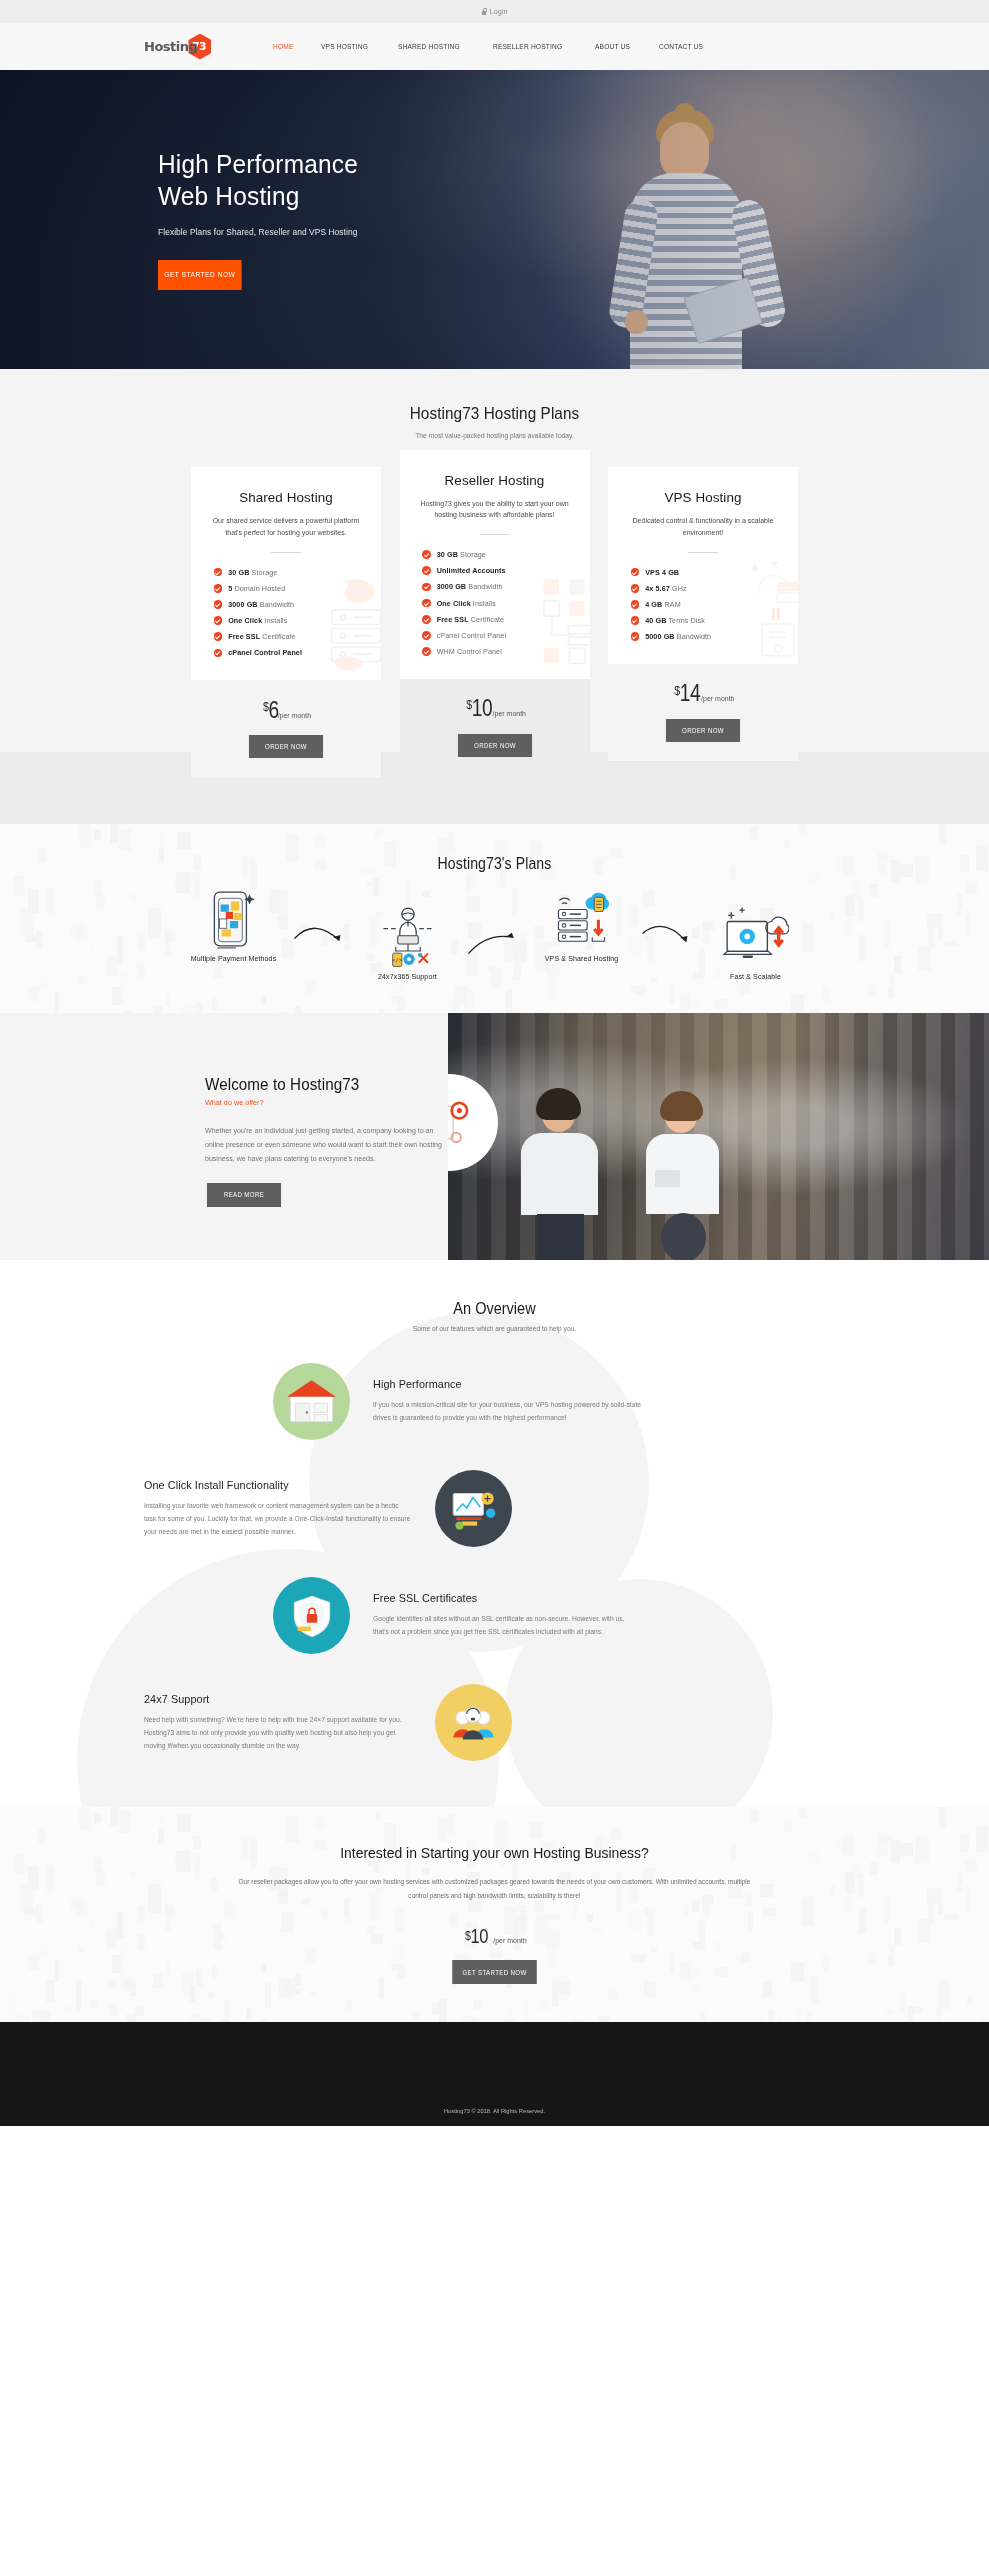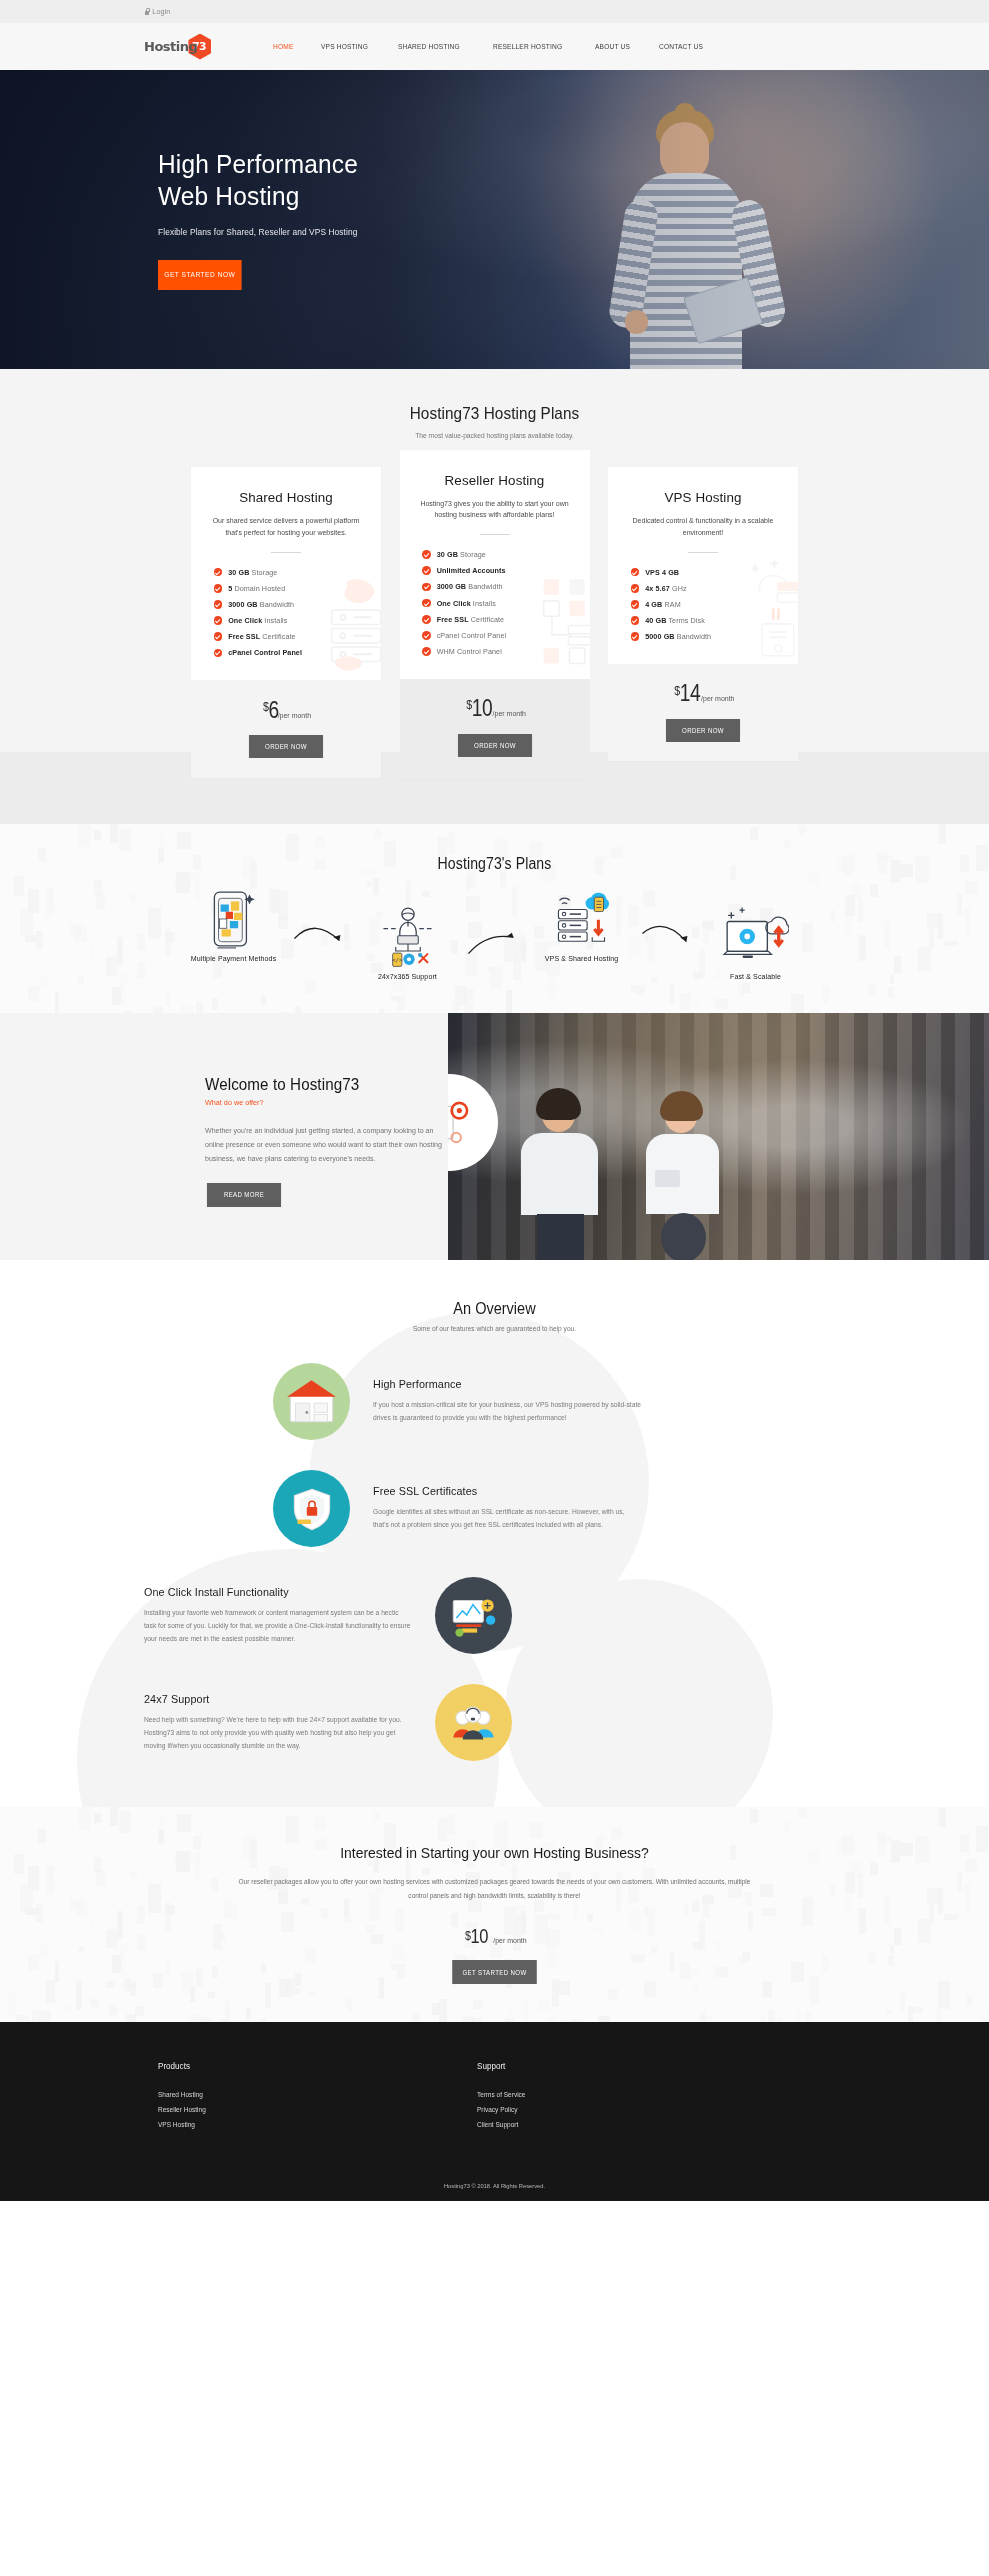--- a/index.html
+++ b/index.html
@@ -11,21 +11,21 @@
     color:#333;
     -webkit-font-smoothing:antialiased;
   }
   .wrap { width:989px; margin:0 auto; position:relative; }
 
   
   .topbar {
     height:23px; background:#eeeeee;
     display:flex; align-items:center; justify-content:center;
   }
-  .topbar-inner { width:701px; display:flex; }
+  .topbar-inner { width:701px; display:flex; justify-content:center; }
   .login-link {
     font-size:7.2px; color:#8a8a8a; display:flex; align-items:center; gap:2.6px;
     letter-spacing:0.1px;
   }
   .lock-ico { width:5.7px; height:6.7px; position:relative; display:inline-block; }
   .lock-ico:before{
     content:""; position:absolute; left:0.8px; bottom:0; width:4.1px; height:3.6px;
     background:#9a9a9a; border-radius:0.5px;
   }
   .lock-ico:after{
@@ -922,52 +922,52 @@
             <rect x="60" y="80" width="26" height="14" fill="#f7f7f7" stroke="#ddd" stroke-width="1.6"></rect>
             <circle cx="46" cy="76" r="2.5" fill="#888"></circle>
           </svg>
         </div>
         <div class="ov-text">
           <div class="ov-h">High Performance</div>
           <div class="ov-p">If you host a mission-critical site for your business,  our VPS hosting powered by solid-state drives is guaranteed to provide you with the highest performance!</div>
         </div>
       </div>
 
-      <div class="ov-row right">
-        <div class="ov-badge" style="background:#1ba7b8">
-          <svg width="54" height="54" viewBox="0 0 104 104">
-            <path d="M52 16 L86 28 v26 c0 22-18 34-34 40 c-16-6-34-18-34-40V28z" fill="#fff" stroke="#e0e0e0" stroke-width="2"></path>
-            <path d="M52 26 L76 34 v20 c0 17-14 26-24 30 c-10-4-24-13-24-30V34z" fill="#f3f7f8"></path>
-            <rect x="42" y="50" width="20" height="17" rx="2" fill="#e8431f"></rect>
-            <path d="M46 50 v-5 a6 6 0 0 1 12 0 v5" fill="none" stroke="#e8431f" stroke-width="3"></path>
-            <rect x="24" y="74" width="26" height="9" rx="2" fill="#f5c542"></rect>
-          </svg>
-        </div>
-        <div class="ov-text">
-          <div class="ov-h">Free SSL Certificates</div>
-          <div class="ov-p">Google identifies all sites without an SSL certificate as non-secure. However, with us, that's not a problem since you get free SSL certificates included with all plans.</div>
-        </div>
-      </div>
-
       <div class="ov-row left flip" style="padding-left:0;padding-right:165px;justify-content:flex-end">
         <div class="ov-badge" style="background:#3e4650">
           <svg width="55" height="55" viewBox="0 0 106 106">
             <rect x="14" y="24" width="58" height="42" rx="3" fill="#fff" stroke="#cfcfcf" stroke-width="2"></rect>
             <polyline points="20,58 32,44 40,52 52,32 66,50" fill="none" stroke="#29b6f0" stroke-width="3"></polyline>
             <rect x="20" y="70" width="48" height="5" fill="#e8431f"></rect>
             <rect x="30" y="78" width="30" height="8" fill="#f5c542"></rect>
             <circle cx="80" cy="34" r="12" fill="#f5c542"></circle>
             <path d="M80 28 v12 M74 34 h12" stroke="#3e4650" stroke-width="2.5"></path>
             <circle cx="86" cy="62" r="9" fill="#29b6f0"></circle>
             <circle cx="26" cy="86" r="8" fill="#8bc34a"></circle>
           </svg>
         </div>
         <div class="ov-text">
           <div class="ov-h">One Click Install Functionality</div>
           <div class="ov-p">Installing your favorite web framework or content management system can be a hectic task for some of you. Luckily for that, we provide a One-Click-Install functionality to ensure your needs are met in the easiest possible manner.</div>
+        </div>
+      </div>
+
+      <div class="ov-row right">
+        <div class="ov-badge" style="background:#1ba7b8">
+          <svg width="54" height="54" viewBox="0 0 104 104">
+            <path d="M52 16 L86 28 v26 c0 22-18 34-34 40 c-16-6-34-18-34-40V28z" fill="#fff" stroke="#e0e0e0" stroke-width="2"></path>
+            <path d="M52 26 L76 34 v20 c0 17-14 26-24 30 c-10-4-24-13-24-30V34z" fill="#f3f7f8"></path>
+            <rect x="42" y="50" width="20" height="17" rx="2" fill="#e8431f"></rect>
+            <path d="M46 50 v-5 a6 6 0 0 1 12 0 v5" fill="none" stroke="#e8431f" stroke-width="3"></path>
+            <rect x="24" y="74" width="26" height="9" rx="2" fill="#f5c542"></rect>
+          </svg>
+        </div>
+        <div class="ov-text">
+          <div class="ov-h">Free SSL Certificates</div>
+          <div class="ov-p">Google identifies all sites without an SSL certificate as non-secure. However, with us, that's not a problem since you get free SSL certificates included with all plans.</div>
         </div>
       </div>
 
       <div class="ov-row left flip" style="padding-left:0;padding-right:165px;justify-content:flex-end">
         <div class="ov-badge" style="background:#f2cf63">
           <svg width="55" height="55" viewBox="0 0 106 106">
             <circle cx="32" cy="44" r="13" fill="#fff" stroke="#d8d8d8" stroke-width="2"></circle>
             <circle cx="72" cy="44" r="13" fill="#fff" stroke="#d8d8d8" stroke-width="2"></circle>
             <circle cx="52" cy="38" r="15" fill="#fff" stroke="#d8d8d8" stroke-width="2"></circle>
             <path d="M14 82 a18 16 0 0 1 36 0z" fill="#e8431f"></path>
@@ -1249,35 +1249,17 @@
       <div class="cta-h">Interested in Starting your own Hosting Business?</div>
       <div class="cta-p">Our reseller packages allow you to offer your own hosting services with customized packages geared towards the needs of your own customers. With unlimited accounts, multiple control panels and high bandwidth limits, scalability is there!</div>
       <div class="cta-price">
         <span class="price"><span class="cur">$</span><span>10</span></span><span class="per">/per month</span>
       </div>
       <button class="btn-grey cta-btn">GET STARTED NOW</button>
     </div>
   </div>
 
   <div class="footer">
-    <div class="footer-inner">
-      <div class="fcol">
-        <div class="fcol-h">Products</div>
-        <div class="fcol-list">
-          <a>Shared Hosting</a>
-          <a>Reseller Hosting</a>
-          <a>VPS Hosting</a>
-        </div>
-      </div>
-      <div class="fcol">
-        <div class="fcol-h">Support</div>
-        <div class="fcol-list">
-          <a>Terms of Service</a>
-          <a>Privacy Policy</a>
-          <a>Client Support</a>
-        </div>
-      </div>
-    </div>
     <div class="copyright">Hosting73 © 2018. All Rights Reserved.</div>
   </div>
 
 </div>
 
 
 </body></html>

